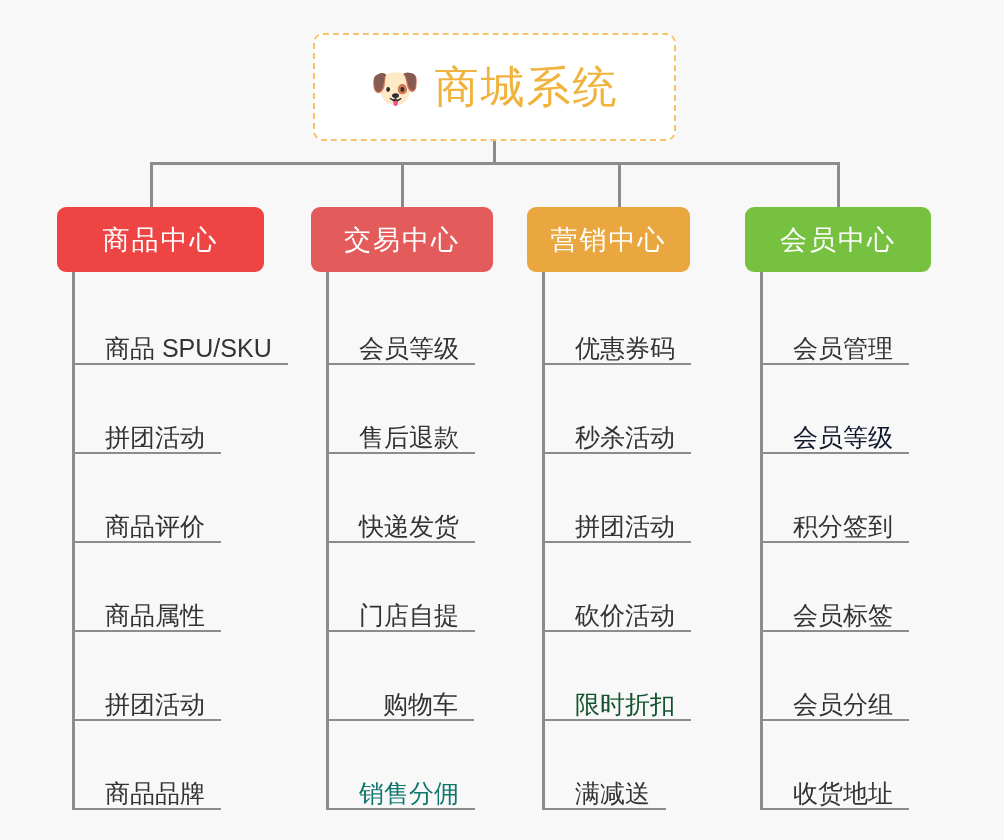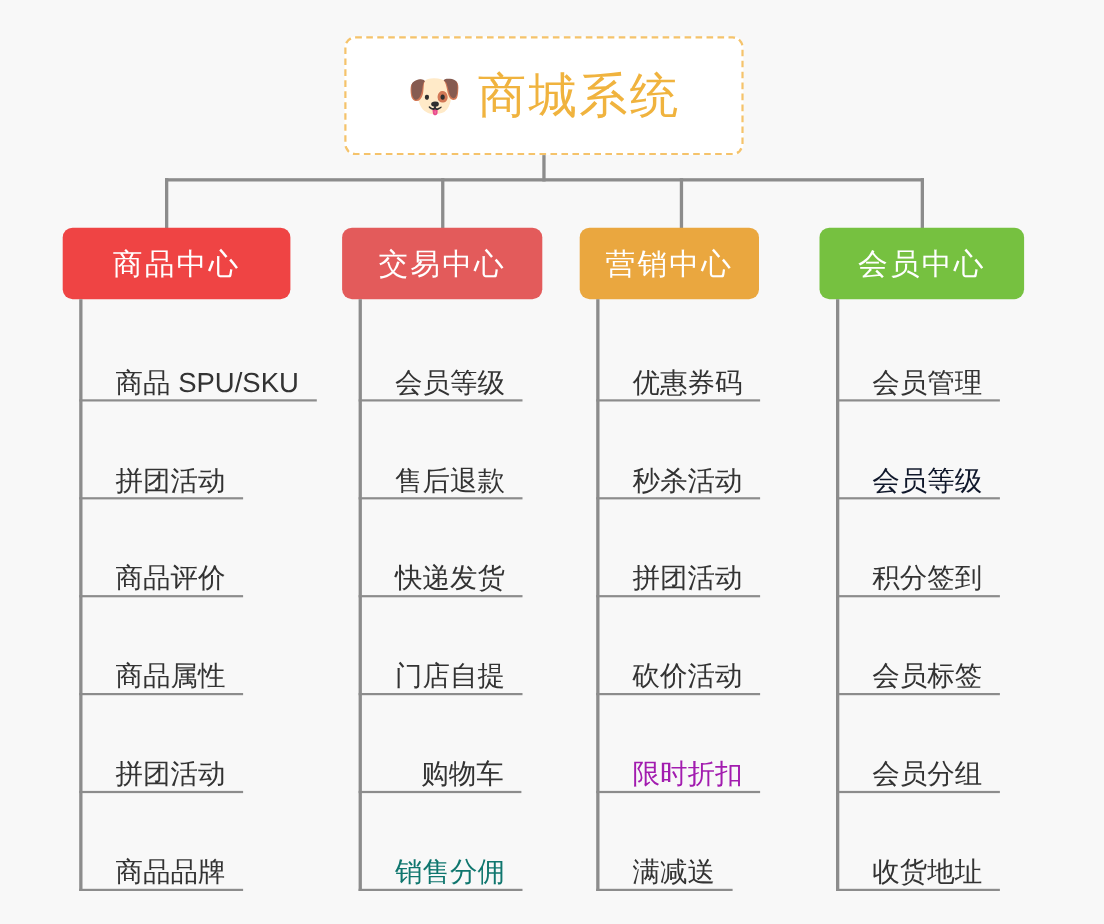--- a/index.html
+++ b/index.html
@@ -178,21 +178,21 @@
     <div class="leaf" style="top: 202px; border-bottom-color: rgb(140, 140, 140);">
       <span class="leaf-label" style="color: rgb(51, 51, 51);">秒杀活动</span>
     </div>
     <div class="leaf" style="top: 291px; border-bottom-color: rgb(140, 140, 140);">
       <span class="leaf-label" style="color: rgb(51, 51, 51);">拼团活动</span>
     </div>
     <div class="leaf" style="top: 380px; border-bottom-color: rgb(140, 140, 140);">
       <span class="leaf-label" style="color: rgb(51, 51, 51);">砍价活动</span>
     </div>
     <div class="leaf" style="top: 469px; border-bottom-color: rgb(140, 140, 140);">
-      <span class="leaf-label" style="color: #a21caf;">限时折扣</span>
+      <span class="leaf-label" style="color: #14532d;">限时折扣</span>
     </div>
     <div class="leaf" style="top: 558px; border-bottom-color: rgb(140, 140, 140);">
       <span class="leaf-label" style="color: rgb(51, 51, 51);">满减送</span>
     </div>
   </div>
 
   <div class="column" style="left:745px;">
     <div class="col-header" style="width: 186px; background: rgb(118, 193, 64);">
       <span>会员中心</span>
     </div>

